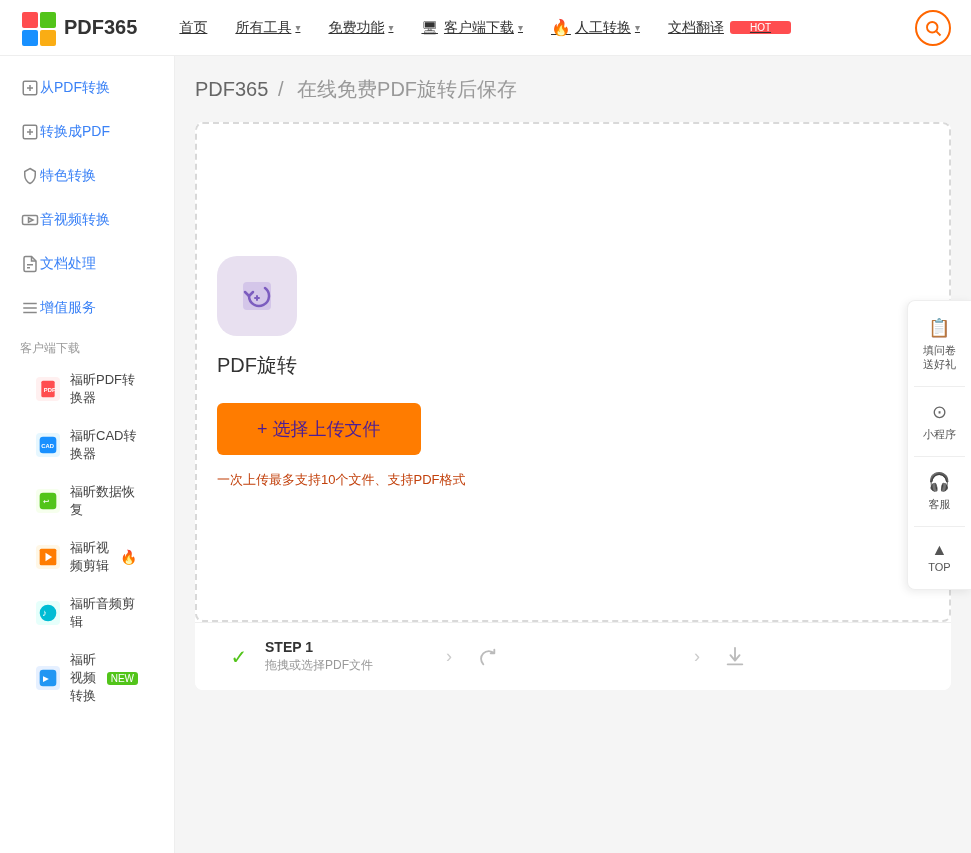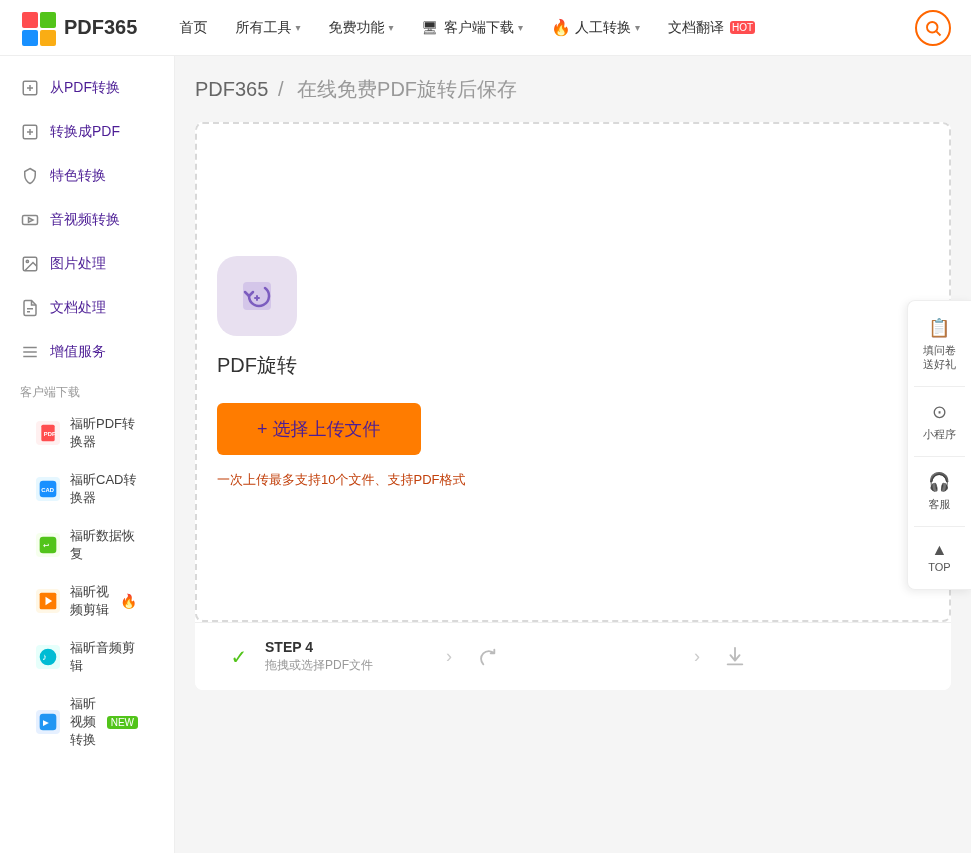--- a/index.html
+++ b/index.html
@@ -29,20 +29,21 @@
     .logo-text {
       font-size: 20px;
       font-weight: bold;
       color: #333;
     }
     .nav-menu {
       display: flex;
       align-items: center;
       gap: 4px;
       flex: 1;
+      text-decoration: underline;
     }
     .nav-item {
       padding: 6px 12px;
       cursor: pointer;
       color: #333;
       font-size: 14px;
       display: flex;
       align-items: center;
       gap: 4px;
       border-radius: 4px;
@@ -51,21 +52,21 @@
     .nav-item .chevron { font-size: 10px; color: #888; }
     .nav-client {
       display: flex;
       align-items: center;
       gap: 4px;
     }
     .nav-badge-hot {
       background: #ff4d4f;
       color: #fff;
       font-size: 10px;
-      padding: 1px 2px;
+      padding: 1px 20px;
       border-radius: 3px;
       margin-left: 2px;
     }
     .nav-fire {
       color: #ff6600;
       font-size: 16px;
     }
     .header-search {
       width: 36px;
       height: 36px;
@@ -90,24 +91,23 @@
       width: 175px;
       background: #fff;
       border-right: 1px solid #eee;
       padding: 10px 0;
       overflow-y: auto;
       flex-shrink: 0;
     }
     .sidebar-item {
       display: flex;
       align-items: center;
-      gap: 10px;
       padding: 12px 20px;
       cursor: pointer;
-      color: #4c1d95;
+      color: #3b82f6;
       font-size: 14px;
     }
     .sidebar-icon {
       width: 20px;
       height: 20px;
       display: flex;
       align-items: center;
       justify-content: center;
       font-size: 16px;
       color: #888;
@@ -413,30 +413,20 @@
         <svg width="18" height="18" viewBox="0 0 24 24" fill="none" stroke="#888" stroke-width="2">
             <rect x="2" y="6" width="20" height="12" rx="2"></rect>
             <polygon points="10,9 16,12 10,15"></polygon>
           </svg>
       </div>
       <span>音视频转换</span>
     </div>
     <div class="sidebar-item">
       <div class="sidebar-icon">
         <svg width="18" height="18" viewBox="0 0 24 24" fill="none" stroke="#888" stroke-width="2">
-            <rect x="3" y="3" width="18" height="18" rx="2"></rect>
-            <circle cx="8.5" cy="8.5" r="1.5"></circle>
-            <polyline points="21 15 16 10 5 21"></polyline>
-          </svg>
-      </div>
-      <span>图片处理</span>
-    </div>
-    <div class="sidebar-item">
-      <div class="sidebar-icon">
-        <svg width="18" height="18" viewBox="0 0 24 24" fill="none" stroke="#888" stroke-width="2">
             <path d="M14 2H6a2 2 0 0 0-2 2v16a2 2 0 0 0 2 2h12a2 2 0 0 0 2-2V8z"></path>
             <polyline points="14 2 14 8 20 8"></polyline>
             <line x1="8" y1="13" x2="16" y2="13"></line>
             <line x1="8" y1="17" x2="12" y2="17"></line>
           </svg>
       </div>
       <span>文档处理</span>
     </div>
     <div class="sidebar-item">
       <div class="sidebar-icon">
@@ -528,21 +518,21 @@
         </div>
         <div class="tool-title">PDF旋转</div>
         <button class="upload-btn">+ 选择上传文件</button>
         <div class="upload-hint">一次上传最多支持10个文件、支持PDF格式</div>
       </div>
 
       <div class="steps-bar">
         <div class="step-item">
           <div class="step-check done">✓</div>
           <div class="step-content">
-            <div class="step-label">STEP 4</div>
+            <div class="step-label">STEP 1</div>
             <div class="step-desc">拖拽或选择PDF文件</div>
           </div>
         </div>
         <div class="step-arrow">›</div>
         <div class="step-item">
           <div class="step-icon">
             <svg width="22" height="22" viewBox="0 0 24 24" fill="none" stroke="#bbb" stroke-width="2">
                 <path d="M20 8A8 8 0 1 0 8 20M20 8v-4M20 8h-4" stroke-linecap="round"></path>
               </svg>
           </div>

